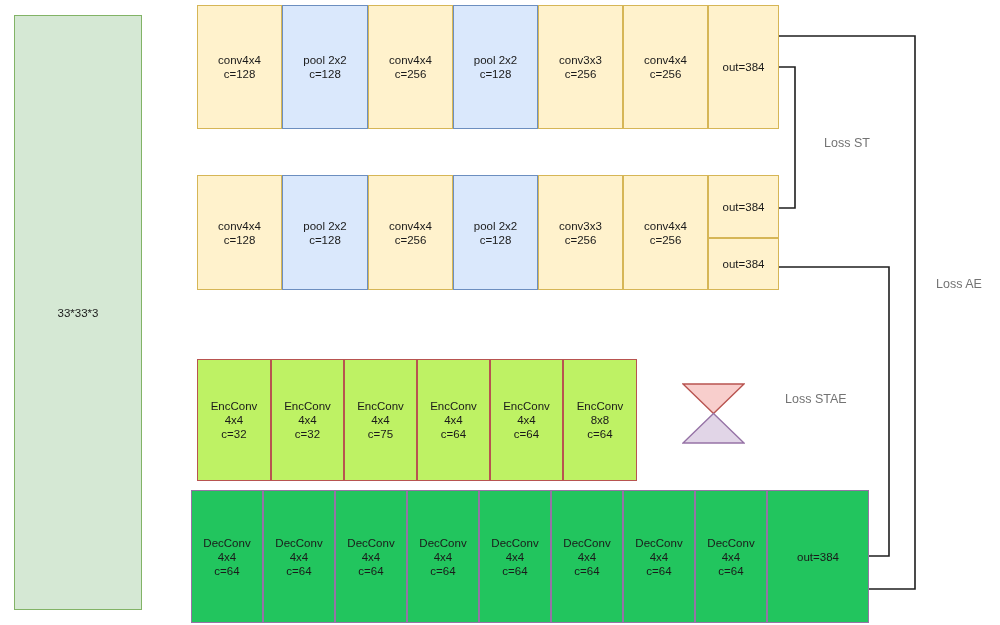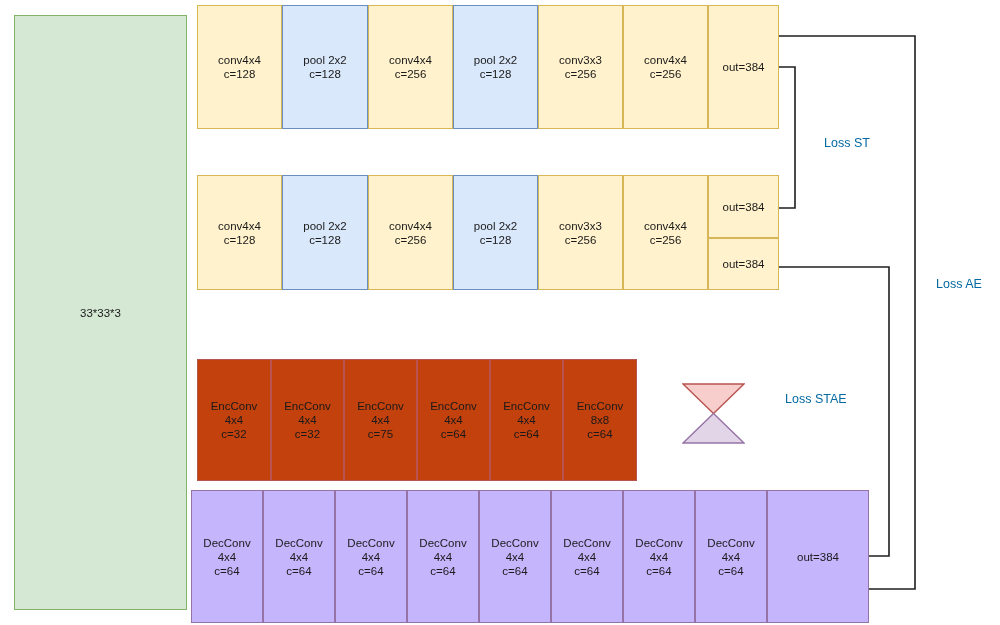--- a/index.html
+++ b/index.html
@@ -7,34 +7,34 @@
        font-family:"Liberation Sans","DejaVu Sans",sans-serif;
        color:#1a1a1a;-webkit-font-smoothing:antialiased;}
   #canvas{position:absolute;left:0;top:0;width:1000px;height:625px;}
   .node{position:absolute;box-sizing:border-box;display:flex;
         align-items:center;justify-content:center;text-align:center;
         font-size:11.5px;line-height:14px;}
   .node .txt{white-space:pre-line;}
   .green{background:#d5e8d4;border:1px solid #82b366;}
   .yellow{background:#fff2cc;border:1px solid #d6b656;}
   .blue{background:#dae8fc;border:1px solid #6c8ebf;}
-  .pink{background:#c2410c;border:1px solid #b85450;}
-  .purple{background:#c4b5fd;border:1px solid #9673a6;}
-  .lbl{position:absolute;font-size:12.5px;color:#0369a1;white-space:nowrap;}
+  .pink{background:#bef264;border:1px solid #b85450;}
+  .purple{background:#22c55e;border:1px solid #9673a6;}
+  .lbl{position:absolute;font-size:12.5px;color:#737373;white-space:nowrap;}
   svg.wires{position:absolute;left:0;top:0;width:1000px;height:625px;
             pointer-events:none;overflow:visible;}
   svg.wires path{fill:none;stroke:#1f1f1f;stroke-width:1.6;}
   .hourglass{position:absolute;}
 </style>
 </head>
 <body>
 
 <div id="canvas">
 
-  <div class="node green" style="left:14px;top:15px;width:173px;height:595px;">
+  <div class="node green" style="left:14px;top:15px;width:128px;height:595px;">
     <span class="txt">33*33*3</span>
   </div>
 
   <div>
     <div class="node yellow" style="left:197px;top:5px;width:85px;height:124px;">
       <span class="txt">conv4x4
 c=128</span>
       </div>
     <div class="node blue" style="left:282px;top:5px;width:86px;height:124px;">
       <span class="txt">pool 2x2

